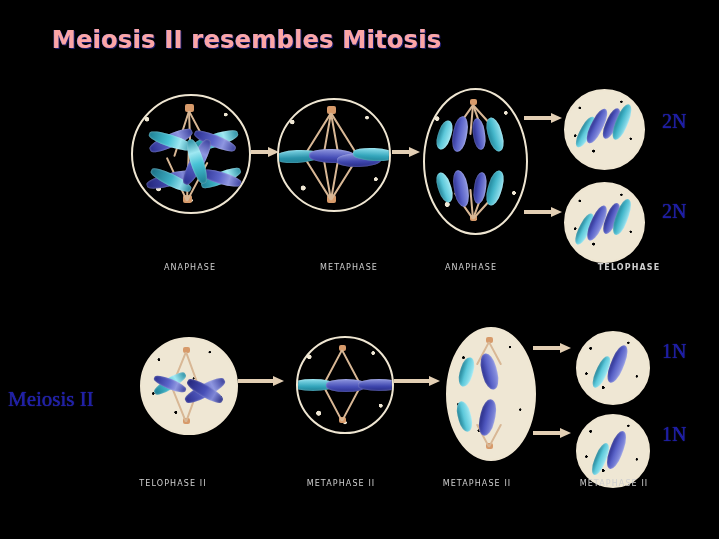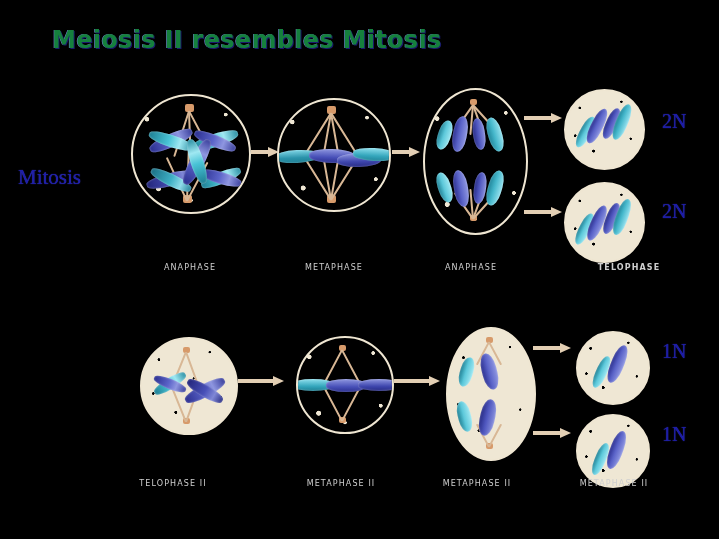--- a/index.html
+++ b/index.html
@@ -9,21 +9,21 @@
     font-family:"Liberation Serif", serif;
     background:#000;
   }
   #slide{position:absolute;inset:0;background:#000;}
 
   
   .slide-title{
     position:absolute;left:52px;top:26px;
     font-family:"DejaVu Sans", sans-serif;
     font-weight:bold;font-size:24px;letter-spacing:.3px;
-    color:#15803d;
+    color:#fca5a5;
     text-shadow:1px 1px 0 #1a1a6e, -0.5px -0.5px 0 #7b7bdd;
     white-space:nowrap;
   }
 
   
   .row-label{
     position:absolute;
     font-family:"Liberation Serif", serif;
     font-size:21px;color:#1f1fa8;white-space:nowrap;
     text-shadow:0 0 1px #3b3bd0;
@@ -113,21 +113,21 @@
     box-shadow:inset 0 0 2px rgba(255,255,255,.45);
   }
 </style>
 </head>
 <body>
 
 <div id="slide">
 
   <div class="slide-title">Meiosis II resembles Mitosis</div>
 
-  <div class="row-label" id="label-mitosis">Mitosis</div>
+  <div class="row-label" id="label-meiosis2">Meiosis II</div>
 
   <div class="cell cell-circle darkspeck" style="left:131px;top:94px;width:116px;height:116px;">
     <div class="centriole" style="left:52px;top:8px;"></div>
     <div class="centriole" style="left:50px;top:99px;"></div>
     <div class="spindle" style="left:56px;top:14px;width:44px;transform:rotate(62deg);"></div>
     <div class="spindle" style="left:56px;top:14px;width:48px;transform:rotate(108deg);"></div>
     <div class="spindle" style="left:56px;top:14px;width:56px;transform:rotate(88deg);"></div>
     <div class="spindle" style="left:54px;top:104px;width:44px;transform:rotate(-62deg);"></div>
     <div class="spindle" style="left:54px;top:104px;width:48px;transform:rotate(-115deg);"></div>
     <div class="spindle" style="left:54px;top:104px;width:50px;transform:rotate(-88deg);"></div>
@@ -225,21 +225,21 @@
     <div class="chromatid" style="left:13px;top:28px;width:11px;height:34px;background:linear-gradient(90deg,#1d7f93,#5cc8da 45%,#9fe8f2);transform:rotate(26deg);"></div>
     <div class="chromatid" style="left:25px;top:20px;width:12px;height:38px;background:linear-gradient(90deg,#2b2f8f,#5a63c8 45%,#9098e2);transform:rotate(24deg);"></div>
     <div class="chromatid" style="left:40px;top:18px;width:11px;height:33px;background:linear-gradient(90deg,#262a84,#4f57bf 45%,#8a92dd);transform:rotate(22deg);"></div>
     <div class="chromatid" style="left:50px;top:14px;width:12px;height:38px;background:linear-gradient(90deg,#1f8499,#46b8cc 45%,#97e2ef);transform:rotate(20deg);"></div>
   </div>
 
   <div class="n-label" id="n-mit-a">2N</div>
   <div class="n-label" id="n-mit-b">2N</div>
 
   <div class="phase-caption" style="left:190px;top:263px;">ANAPHASE</div>
-  <div class="phase-caption" style="left:334px;top:263px;">METAPHASE</div>
+  <div class="phase-caption" style="left:349px;top:263px;">METAPHASE</div>
   <div class="phase-caption" style="left:471px;top:263px;">ANAPHASE</div>
   <div class="phase-caption" style="left:629px;top:263px;font-weight:bold;">TELOPHASE</div>
 
   <div class="cell cell-circle speck" style="left:140px;top:337px;width:94px;height:94px;">
     <div class="centriole small" style="left:41px;top:8px;"></div>
     <div class="centriole small" style="left:41px;top:79px;"></div>
     <div class="spindle" style="left:44px;top:12px;width:36px;transform:rotate(112deg);"></div>
     <div class="spindle" style="left:44px;top:12px;width:34px;transform:rotate(70deg);"></div>
     <div class="spindle" style="left:44px;top:82px;width:36px;transform:rotate(-112deg);"></div>
     <div class="spindle" style="left:44px;top:82px;width:34px;transform:rotate(-70deg);"></div>

